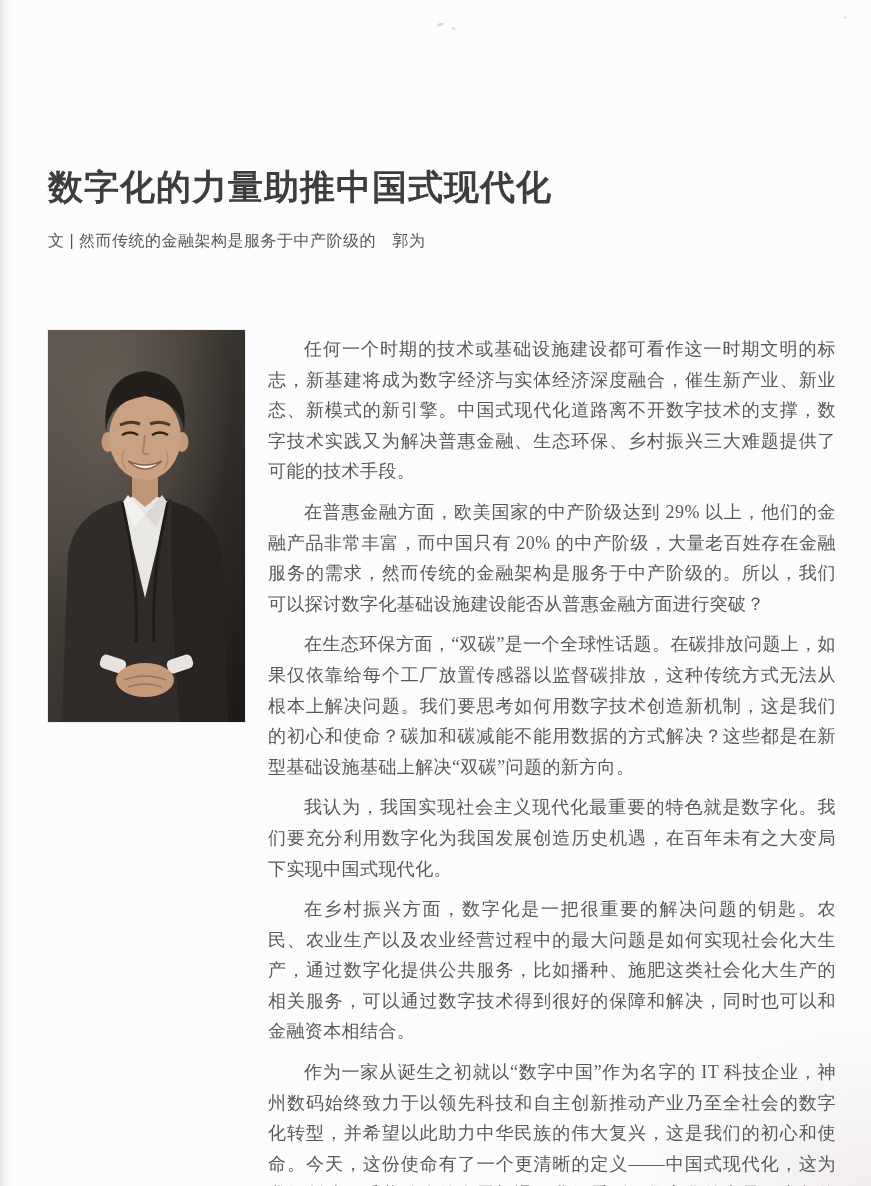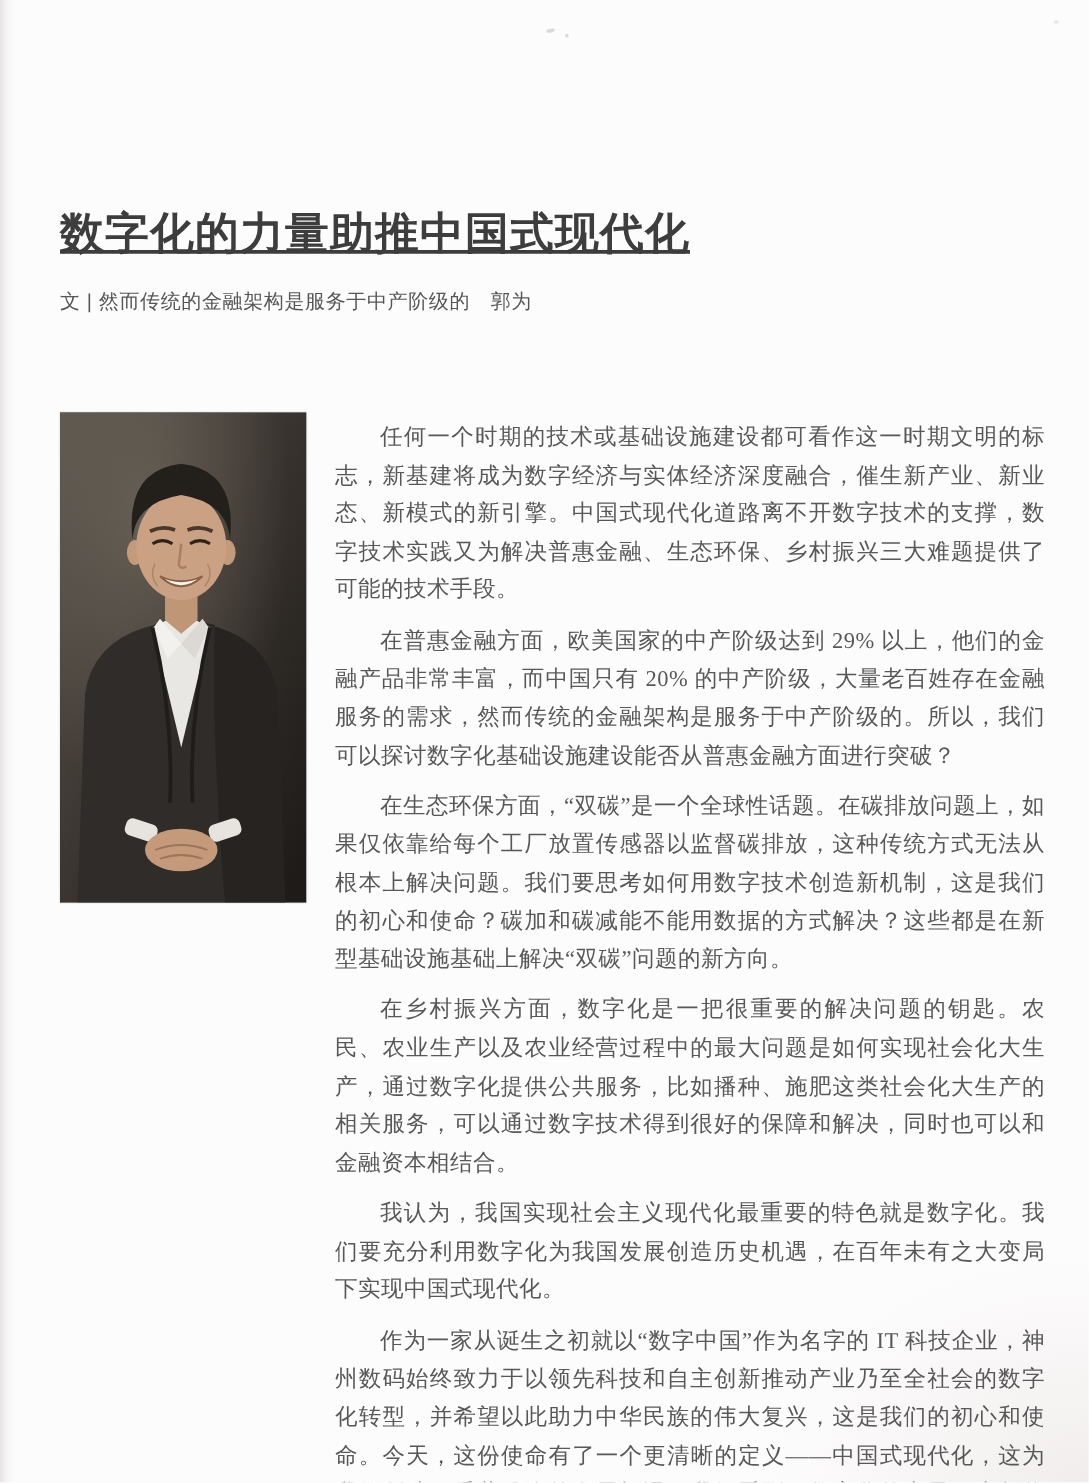--- a/index.html
+++ b/index.html
@@ -16,21 +16,21 @@
   }
   .speck{position:absolute;background:#bfbaba;border-radius:50%;opacity:.55;}
   .speck.s1{left:437px;top:23px;width:7px;height:3px;transform:rotate(-15deg);}
   .speck.s2{left:452px;top:27px;width:3px;height:3px;}
   .speck.s3{left:843px;top:16px;width:4px;height:3px;opacity:.3;}
 
   .title{
     position:absolute;left:48px;top:144px;width:780px;
     font-family:"Liberation Sans","DejaVu Sans",sans-serif;
     font-weight:bold;font-size:35px;line-height:1.15;
-    color:#3d3d3d;letter-spacing:1px;text-decoration:underline;
+    color:#3d3d3d;letter-spacing:1px;
   }
   .byline{
     position:absolute;left:48px;top:231px;width:700px;
     font-family:"Liberation Sans","DejaVu Sans",sans-serif;
     font-size:16px;color:#565656;letter-spacing:.5px;
   }
   .portrait{
     position:absolute;left:48px;top:330px;width:197px;height:392px;
     box-shadow:0 0 0 1px rgba(0,0,0,.06);
     background:#2a2724;
@@ -116,18 +116,18 @@
         <path d="M80,131 Q97,147 114,131 Q97,139 80,131 Z" fill="#f6f3ef" stroke="#8a6045" stroke-width="1.5"></path>
         <path d="M76,121 Q71,130 78,139 M118,121 Q123,130 116,139" stroke="#b08564" stroke-width="1.2" fill="none"></path>
       </g>
     </svg>
   </div>
 
   <div class="article">
     <p>任何一个时期的技术或基础设施建设都可看作这一时期文明的标志，新基建将成为数字经济与实体经济深度融合，催生新产业、新业态、新模式的新引擎。中国式现代化道路离不开数字技术的支撑，数字技术实践又为解决普惠金融、生态环保、乡村振兴三大难题提供了可能的技术手段。</p>
     <p>在普惠金融方面，欧美国家的中产阶级达到 29% 以上，他们的金融产品非常丰富，而中国只有 20% 的中产阶级，大量老百姓存在金融服务的需求，然而传统的金融架构是服务于中产阶级的。所以，我们可以探讨数字化基础设施建设能否从普惠金融方面进行突破？</p>
     <p>在生态环保方面，“双碳”是一个全球性话题。在碳排放问题上，如果仅依靠给每个工厂放置传感器以监督碳排放，这种传统方式无法从根本上解决问题。我们要思考如何用数字技术创造新机制，这是我们的初心和使命？碳加和碳减能不能用数据的方式解决？这些都是在新型基础设施基础上解决“双碳”问题的新方向。</p>
+    <p>我认为，我国实现社会主义现代化最重要的特色就是数字化。我们要充分利用数字化为我国发展创造历史机遇，在百年未有之大变局下实现中国式现代化。</p>
     <p>在乡村振兴方面，数字化是一把很重要的解决问题的钥匙。农民、农业生产以及农业经营过程中的最大问题是如何实现社会化大生产，通过数字化提供公共服务，比如播种、施肥这类社会化大生产的相关服务，可以通过数字技术得到很好的保障和解决，同时也可以和金融资本相结合。</p>
-    <p>我认为，我国实现社会主义现代化最重要的特色就是数字化。我们要充分利用数字化为我国发展创造历史机遇，在百年未有之大变局下实现中国式现代化。</p>
     <p><span>作为一家从诞生之初就以“数字中国”作为名字的 IT 科技企业，神州数码始终致力于以领先科技和自主创新推动产业乃至全社会的数字化转型，并希望以此助力中华民族的伟大复兴，这是我们的初心和使命。今天，这份使命有了一个更清晰的定义——中国式现代化，这为我们创造了千载难逢的发展机遇。我们看到了数字化的力量，也坚信数字化是中国腾飞的利器。</span><span class="seal"></span></p>
   </div>
 
 </div>
 
 </body></html>

